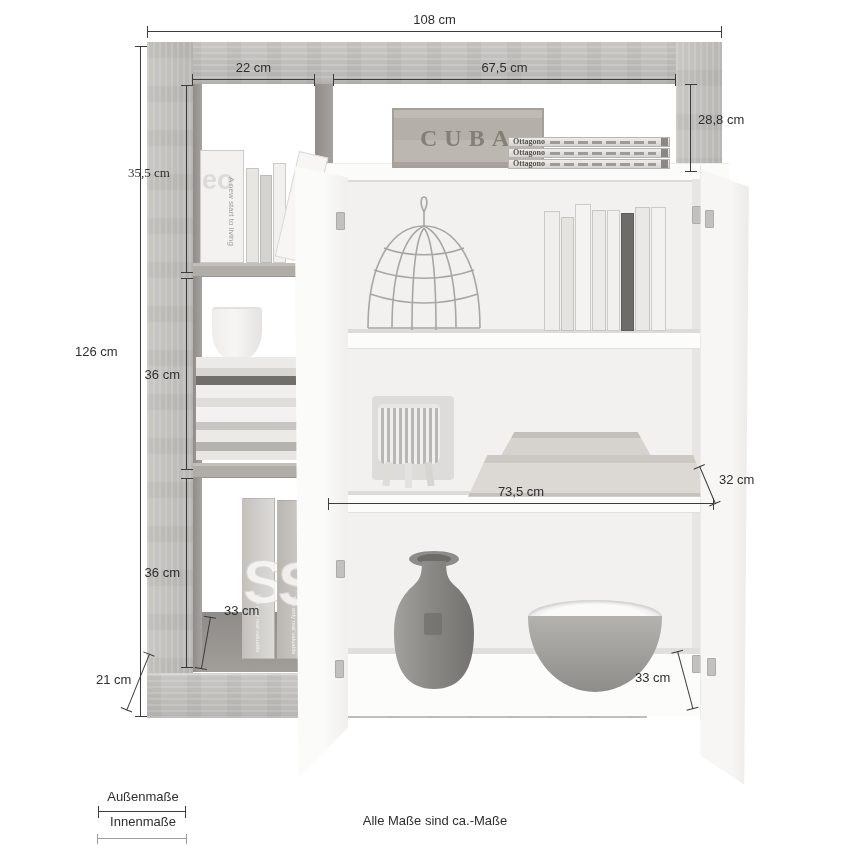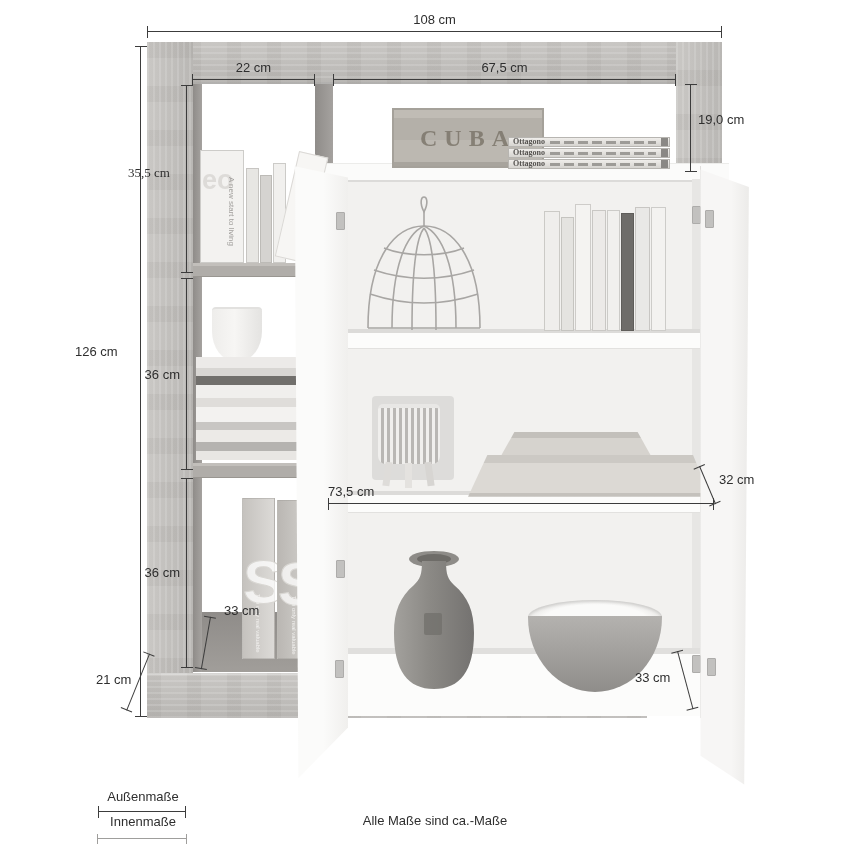--- a/index.html
+++ b/index.html
@@ -222,42 +222,42 @@
   <div class="abs hdim z20" style="left:147px;top:31px;width:575px;"></div>
   <div class="abs dimlabel" style="left:147px;top:12px;width:575px;text-align:center;">108 cm</div>
 
   <div class="abs hdim z20" style="left:192px;top:79px;width:123px;"></div>
   <div class="abs dimlabel" style="left:192px;top:60px;width:123px;text-align:center;">22 cm</div>
 
   <div class="abs hdim z20" style="left:333px;top:79px;width:343px;"></div>
   <div class="abs dimlabel" style="left:333px;top:60px;width:343px;text-align:center;">67,5 cm</div>
 
   <div class="abs vdim z20" style="left:690px;top:84px;height:88px;"></div>
-  <div class="abs dimlabel" style="left:698px;top:112px;">19,0 cm</div>
+  <div class="abs dimlabel" style="left:698px;top:112px;">28,8 cm</div>
 
   <div class="abs vdim z20" style="left:186px;top:85px;height:188px;"></div>
   <div class="abs dimlabel" style="left:128px;top:165px;width:62px;text-align:left;font-family:Liberation Serif, serif;">35,5 cm</div>
 
   <div class="abs vdim z20" style="left:140px;top:46px;height:671px;"></div>
   <div class="abs dimlabel" style="left:75px;top:344px;width:58px;text-align:left;">126 cm</div>
 
   <div class="abs vdim z20" style="left:186px;top:278px;height:192px;"></div>
   <div class="abs dimlabel" style="left:120px;top:367px;width:60px;text-align:right;">36 cm</div>
 
   <div class="abs vdim z20" style="left:186px;top:478px;height:190px;"></div>
   <div class="abs dimlabel" style="left:120px;top:565px;width:60px;text-align:right;">36 cm</div>
 
   <div class="abs ddim z20" style="left:211px;top:617px;width:53px;transform:rotate(100deg);"></div>
   <div class="abs dimlabel" style="left:216px;top:603px;margin-left:8px;">33 cm</div>
 
   <div class="abs ddim z20" style="left:150px;top:654px;width:61px;transform:rotate(112deg);"></div>
   <div class="abs dimlabel" style="left:96px;top:672px;">21 cm</div>
 
   <div class="abs hdim z20" style="left:328px;top:503px;width:386px;"></div>
-  <div class="abs dimlabel" style="left:328px;top:484px;width:386px;">73,5 cm</div>
+  <div class="abs dimlabel" style="left:328px;top:484px;width:386px;text-align:center;">73,5 cm</div>
 
   <div class="abs ddim z20" style="left:700px;top:466px;width:41px;transform:rotate(67deg);"></div>
   <div class="abs dimlabel" style="left:719px;top:472px;">32 cm</div>
 
   <div class="abs ddim z20" style="left:678px;top:651px;width:60px;transform:rotate(75deg);"></div>
   <div class="abs dimlabel" style="left:635px;top:670px;">33 cm</div>
 
   <div class="abs dimlabel" style="left:98px;top:789px;width:90px;text-align:center;">Außenmaße</div>
   <div class="abs hdim z20" style="left:98px;top:811px;width:88px;"></div>
   <div class="abs dimlabel" style="left:98px;top:814px;width:90px;text-align:center;">Innenmaße</div>

